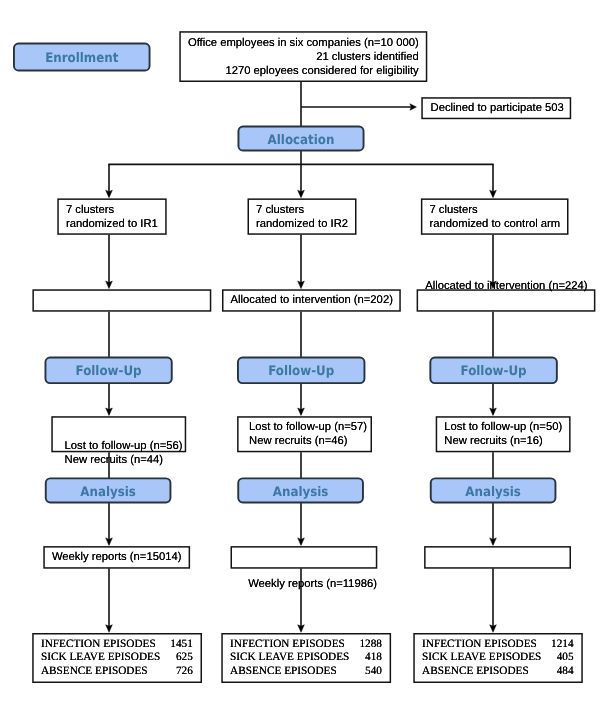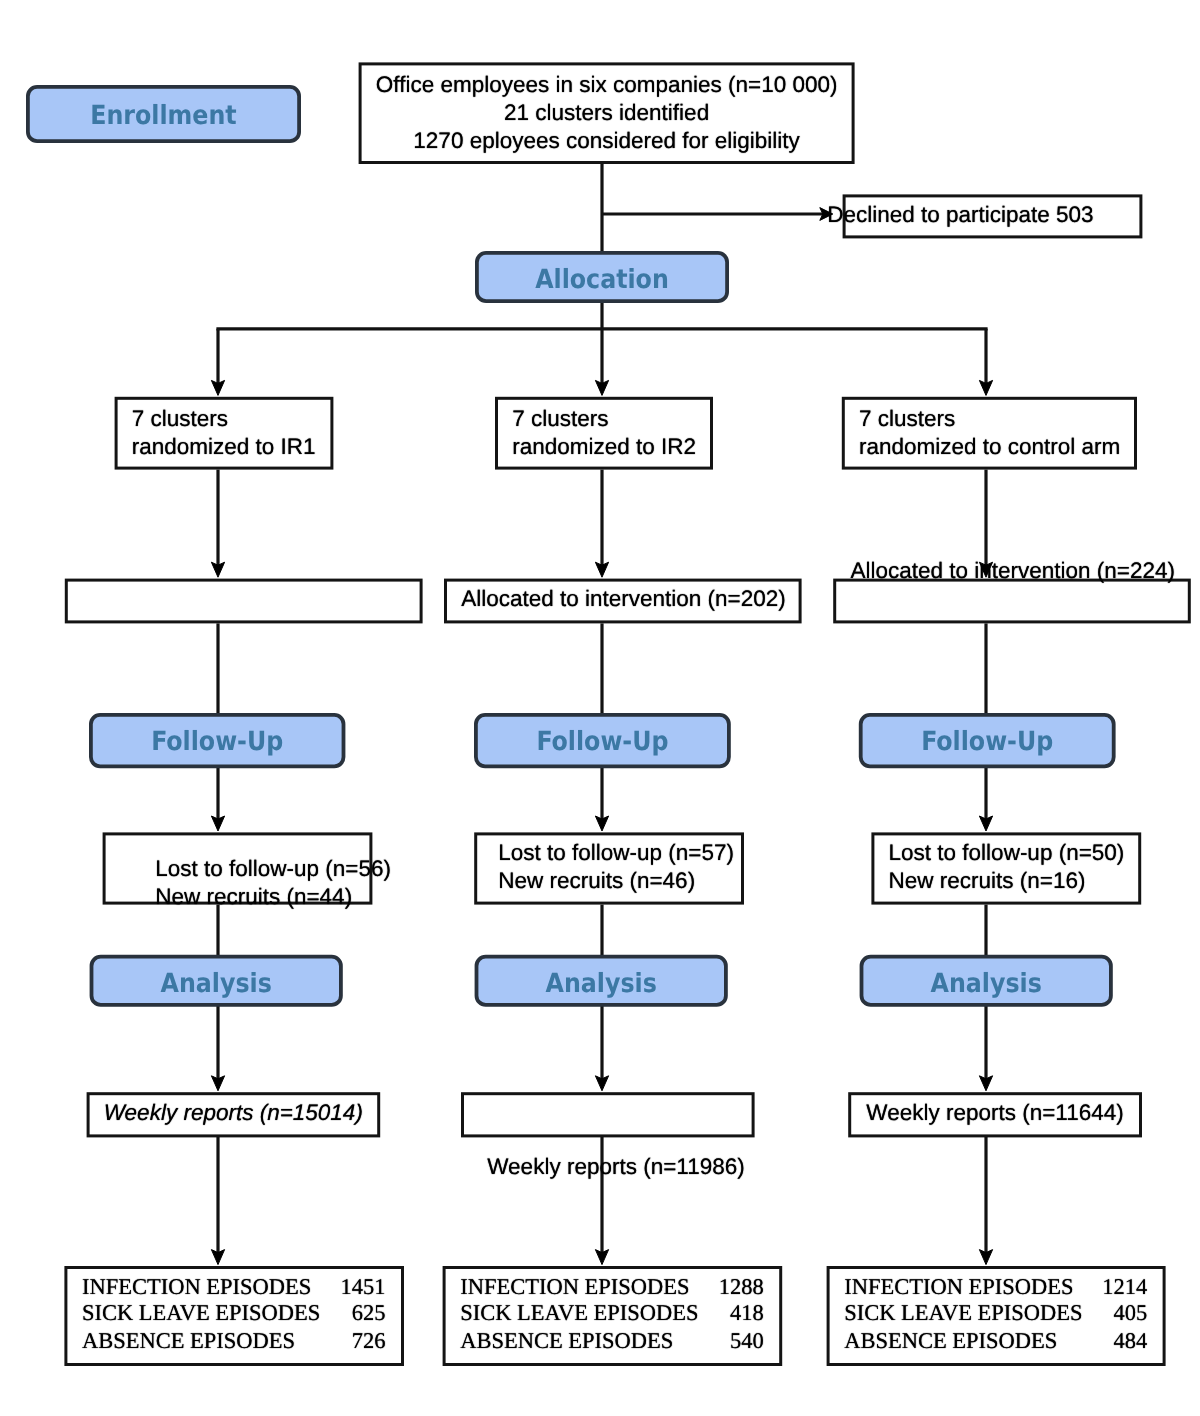--- a/index.html
+++ b/index.html
@@ -9,21 +9,21 @@
   #stage{position:absolute;left:0;top:0;width:600px;height:708px;background:#fff;will-change:transform;}
   svg#art{position:absolute;left:0;top:0;width:600px;height:708px;}
   .wire{fill:none;stroke:#121212;stroke-width:1.6;}
   .head{fill:#000;stroke:#000;stroke-width:0.5;stroke-linejoin:miter;}
   .bx{fill:#ffffff;stroke:#141414;stroke-width:1.5;}
   .sb{fill:#a8c6f7;stroke:#29323d;stroke-width:1.9;}
   .txt{position:absolute;box-sizing:border-box;color:#000;font-size:11.25px;
        display:flex;flex-direction:column;justify-content:center;}
   .txt .ln{line-height:14px;white-space:pre;}
   .txt,.out-row{text-shadow:0 0 0.55px rgba(0,0,0,0.95);}
-  .ctr .ln{text-align:center;}
+  .ctr .ln{text-align:right;}
   .pad{padding-left:8.6px;padding-right:8.6px;}
   .outpad{padding-left:8.8px;padding-right:9.2px;font-family:Liberation Serif, serif;}
   .slbl{position:absolute;box-sizing:border-box;
        display:flex;align-items:center;justify-content:center;
        font-family:"DejaVu Sans",sans-serif;font-stretch:condensed;font-weight:bold;font-size:13.2px;
        color:#3c78a4;}
   .slbl span{display:block;position:relative;top:1.7px;}
   .out-row{display:flex;line-height:13.4px;white-space:pre;}
   .out-row .lab{flex:0 0 auto;}
   .out-row .val{flex:1 1 auto;text-align:right;}
@@ -98,61 +98,58 @@
 <rect class="sb" x="430.34999999999997" y="357.45" width="126.5" height="25.700000000000003" rx="4.6" ry="4.6"></rect>
 <rect class="sb" x="45.75" y="478.34999999999997" width="124.69999999999999" height="24.1" rx="4.6" ry="4.6"></rect>
 <rect class="sb" x="238.25" y="478.34999999999997" width="124.69999999999999" height="24.1" rx="4.6" ry="4.6"></rect>
 <rect class="sb" x="430.75" y="478.34999999999997" width="124.69999999999999" height="24.1" rx="4.6" ry="4.6"></rect>
 </svg>
 <div class="txt ctr pad" style="left:179.3px;top:31.2px;width:248px;height:50.8px;">
       <div class="ln">Office employees in six companies (n=10 000)</div>
       <div class="ln">21 clusters identified</div>
       <div class="ln">1270 eployees considered for eligibility</div>
     </div>
-<div class="txt ctr pad" style="left:405px;top:97.2px;width:149.9px;height:22px;">
+<div class="txt ctr pad" style="left:422px;top:97.2px;width:149.9px;height:22px;">
       <div class="ln">Declined to participate 503</div>
     </div>
 <div class="txt pad" style="left:57.3px;top:198.4px;width:109.4px;height:36.4px;">
       <div class="ln">7 clusters</div>
       <div class="ln">randomized to IR1</div>
     </div>
 <div class="txt pad" style="left:247.5px;top:198.4px;width:109px;height:36.4px;">
       <div class="ln">7 clusters</div>
       <div class="ln">randomized to IR2</div>
     </div>
 <div class="txt pad" style="left:420.9px;top:198.4px;width:147.6px;height:36.4px;">
       <div class="ln">7 clusters</div>
       <div class="ln">randomized to control arm</div>
     </div>
 <div class="txt ctr pad" style="left:222px;top:289.3px;width:178.8px;height:22.4px;">
       <div class="ln">Allocated to intervention (n=202)</div>
     </div>
 <div class="txt ctr pad" style="left:416.6px;top:275px;width:178.8px;height:22.4px;">
       <div class="ln">Allocated to intervention (n=224)</div>
     </div>
-<div class="txt pad" style="left:69px;top:416.2px;width:134.9px;height:51px;">
+<div class="txt pad" style="left:56px;top:416.2px;width:134.9px;height:51px;justify-content:flex-end;">
       <div class="ln">Lost to follow-up (n=56)</div>
       <div class="ln">New recruits (n=44)</div>
     </div>
 <div class="txt pad" style="left:237.1px;top:416.2px;width:134.9px;height:36.1px;padding-left:12px;">
       <div class="ln">Lost to follow-up (n=57)</div>
       <div class="ln">New recruits (n=46)</div>
     </div>
 <div class="txt pad" style="left:435.7px;top:416.2px;width:157px;height:36.1px;">
       <div class="ln">Lost to follow-up (n=50)</div>
       <div class="ln">New recruits (n=16)</div>
     </div>
-<div class="txt ctr pad" style="left:43.3px;top:546.1px;width:143px;height:22.6px;font-style:italic;">
+<div class="txt ctr pad" style="left:43.3px;top:546.1px;width:143px;height:22.6px;">
       <div class="ln">Weekly reports (n=15014)</div>
     </div>
 <div class="txt ctr pad" style="left:230.5px;top:573px;width:155px;height:22.6px;">
       <div class="ln">Weekly reports (n=11986)</div>
-    </div>
-<div class="txt ctr pad" style="left:424.1px;top:546.1px;width:146.9px;height:22.6px;">
-      <div class="ln">Weekly reports (n=11644)</div>
     </div>
 <div class="txt outpad" style="left:32.2px;top:633px;width:169.8px;height:50px;">
       <div class="out-row"><span class="lab">INFECTION EPISODES</span><span class="val">1451</span></div>
       <div class="out-row"><span class="lab">SICK LEAVE EPISODES</span><span class="val">625</span></div>
       <div class="out-row"><span class="lab">ABSENCE EPISODES</span><span class="val">726</span></div>
     </div>
 <div class="txt outpad" style="left:221.3px;top:633px;width:169.8px;height:50px;">
       <div class="out-row"><span class="lab">INFECTION EPISODES</span><span class="val">1288</span></div>
       <div class="out-row"><span class="lab">SICK LEAVE EPISODES</span><span class="val">418</span></div>
       <div class="out-row"><span class="lab">ABSENCE EPISODES</span><span class="val">540</span></div>

